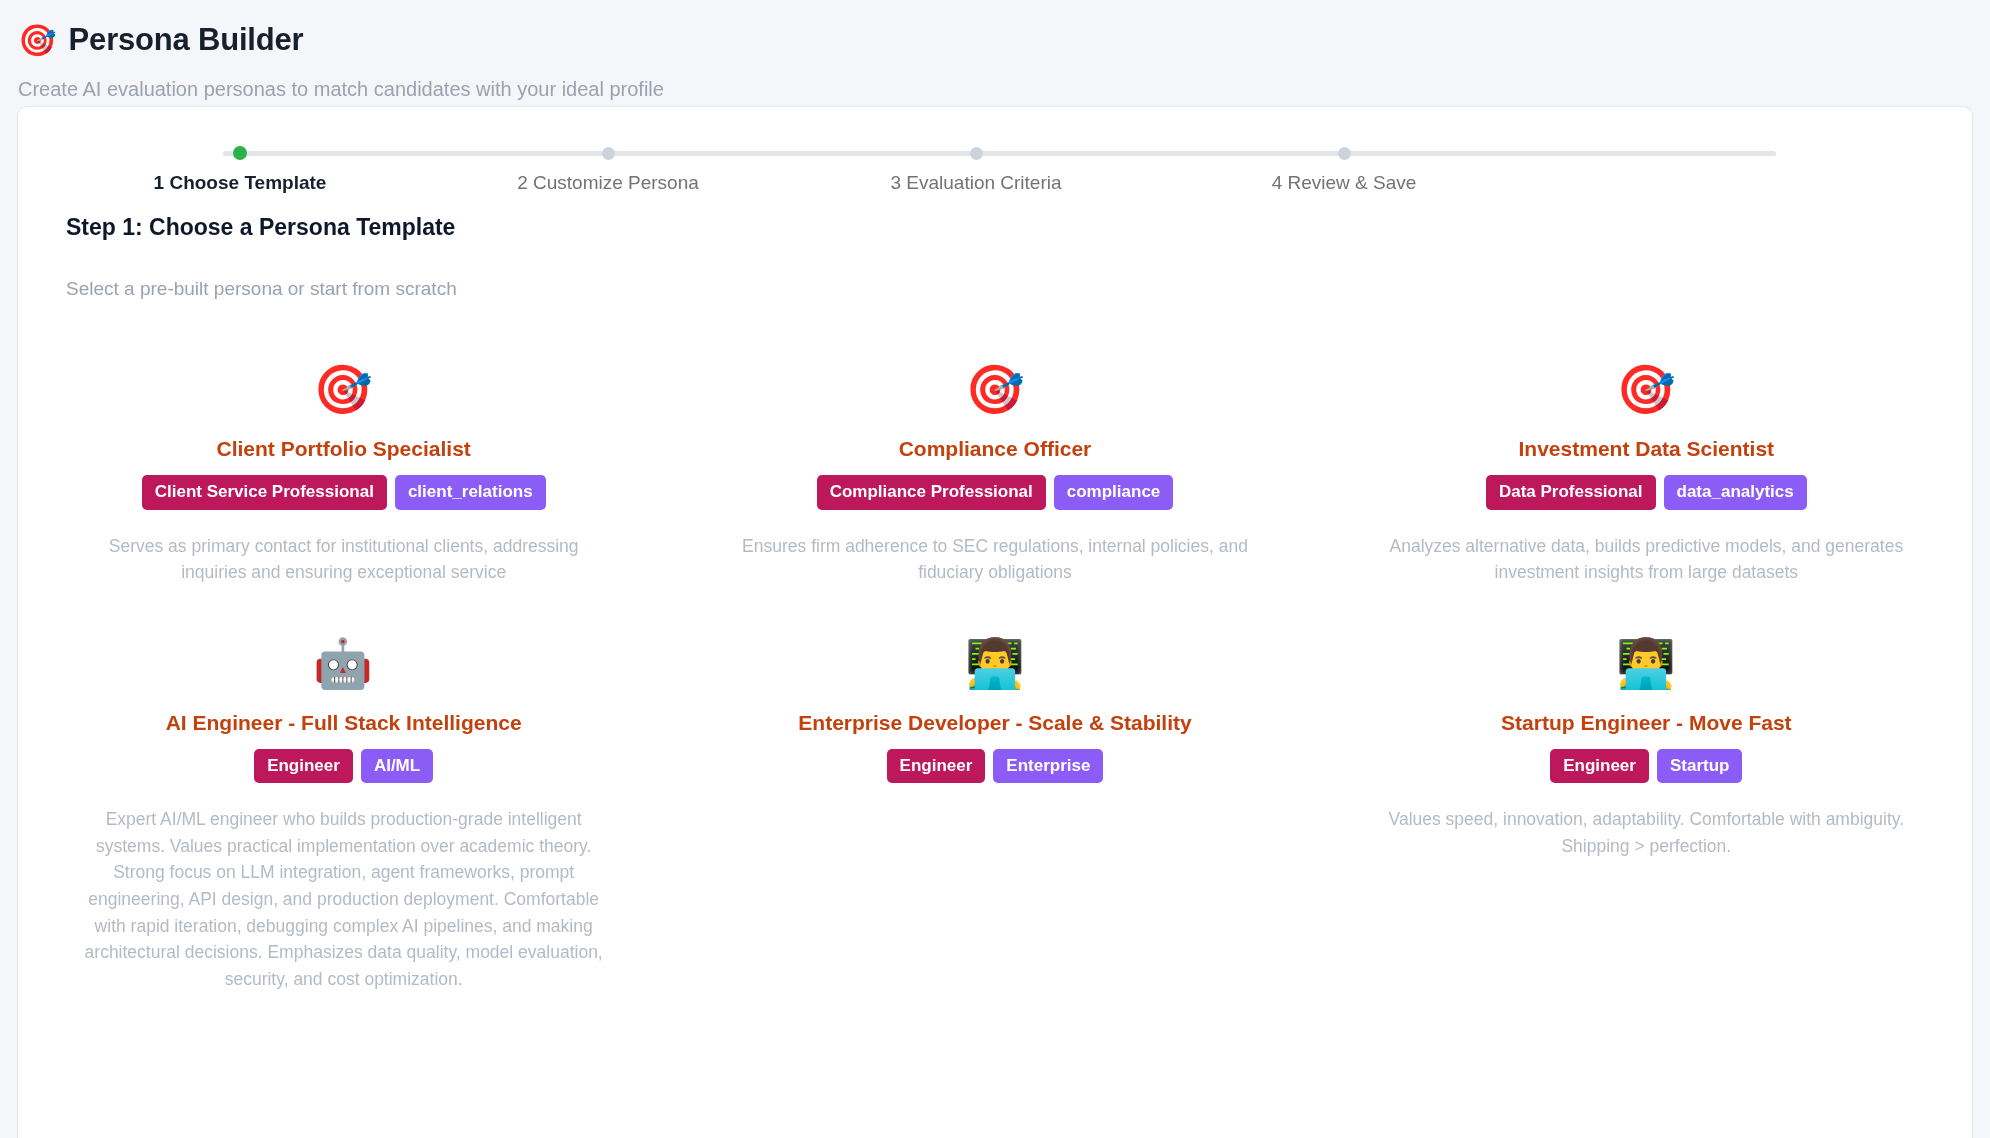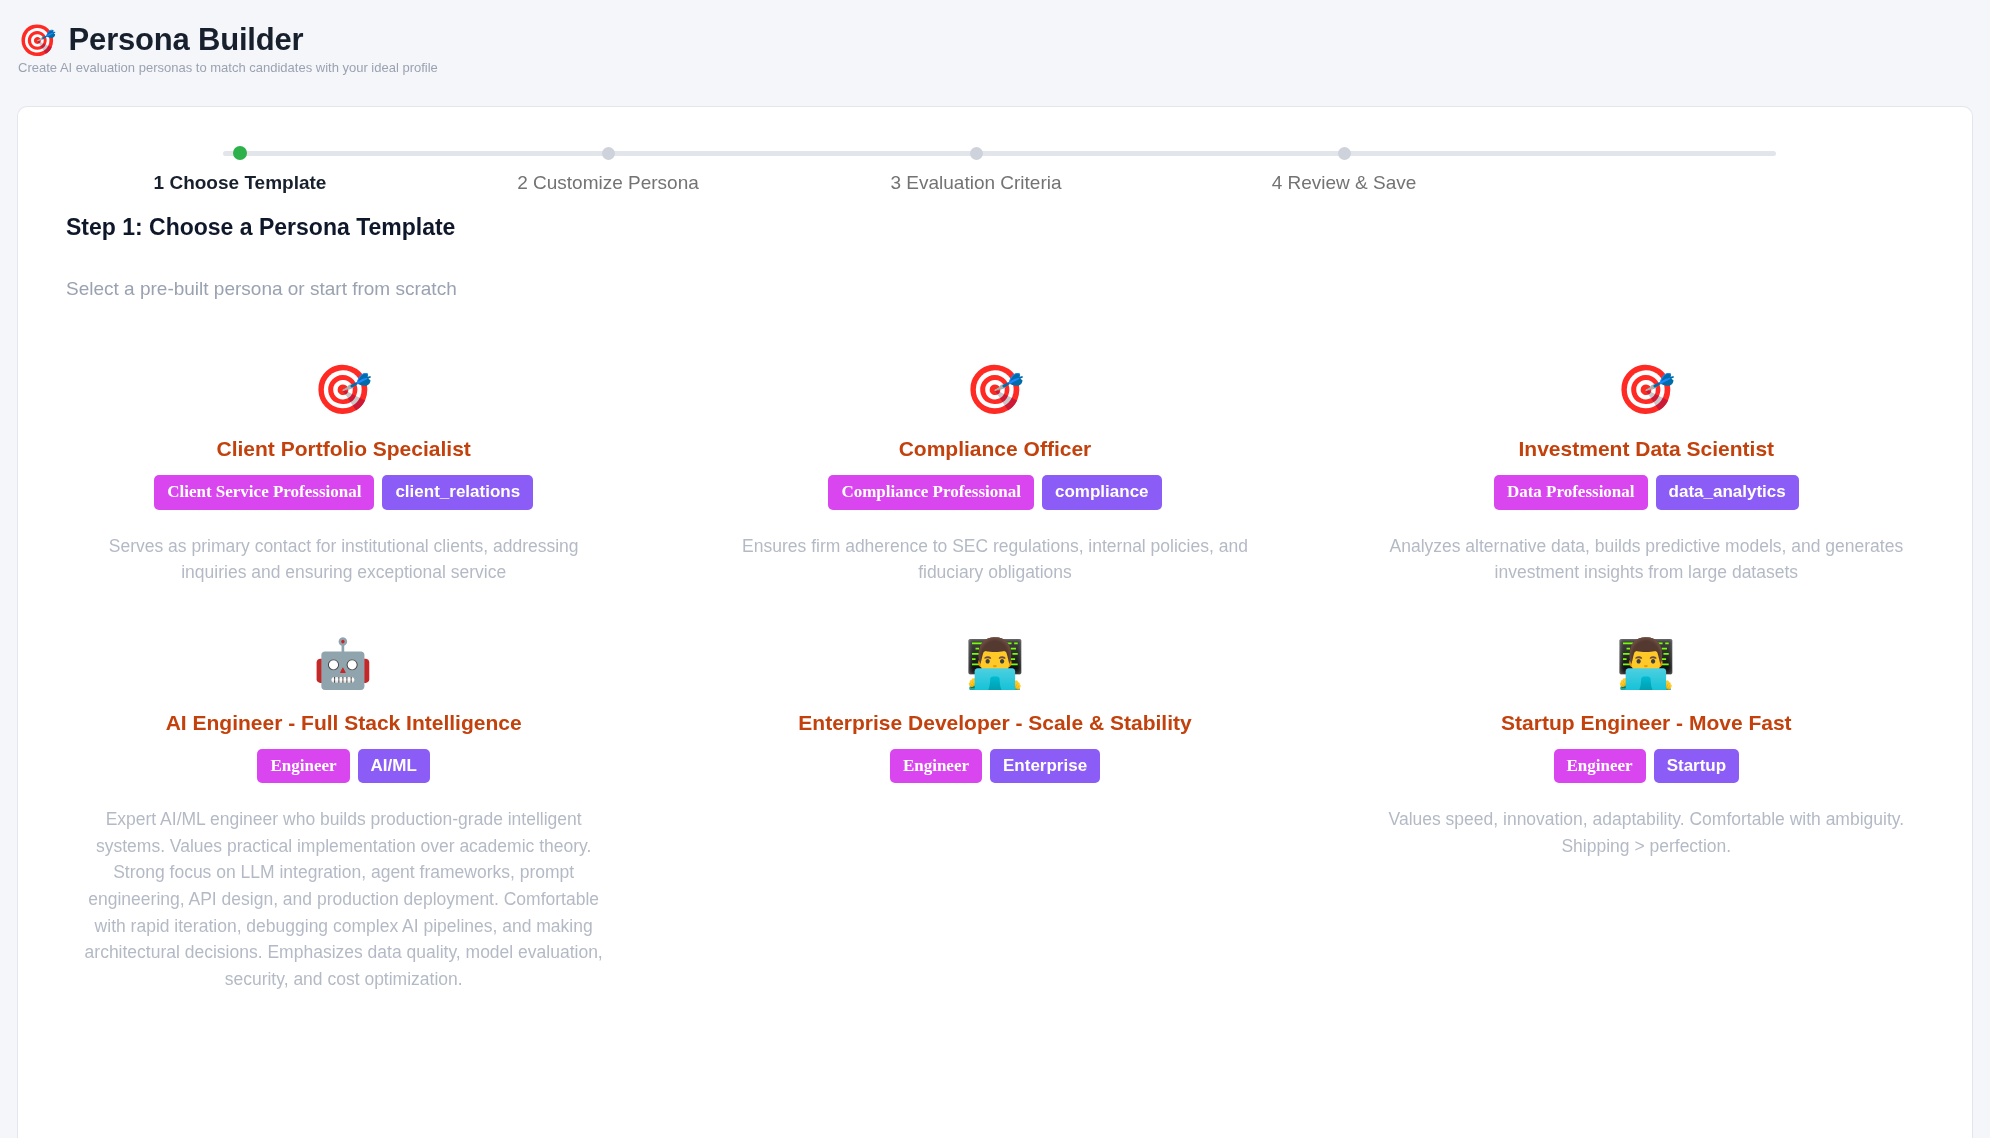--- a/index.html
+++ b/index.html
@@ -26,22 +26,22 @@
     font-size: 31px;
     line-height: 1;
   }
   .page-title {
     font-size: 31px;
     font-weight: 700;
     color: #17202c;
     letter-spacing: -0.2px;
   }
   .page-subtitle {
-    margin-top: 2px;
-    font-size: 13px;
+    margin-top: 20px;
+    font-size: 20px;
     color: #9aa2b1;
     font-weight: 400;
   }
 
   
   .panel {
     position: absolute;
     left: 17px;
     top: 106px;
     width: 1956px;
@@ -150,21 +150,21 @@
   .badge {
     display: inline-block;
     padding: 7px 13px 8px 13px;
     border-radius: 5px;
     font-size: 17px;
     font-weight: 700;
     color: #ffffff;
     line-height: 1.15;
     white-space: nowrap;
   }
-  .badge.role   { background: #d946ef; font-family: Liberation Serif, serif; }
+  .badge.role   { background: #be185d; }
   .badge.tag    { background: #8b5cf6; }
 
   .card-desc {
     margin-top: 23px;
     font-size: 17.5px;
     line-height: 1.52;
     color: #b4bac5;
     max-width: 560px;
     margin-left: auto;
     margin-right: auto;

